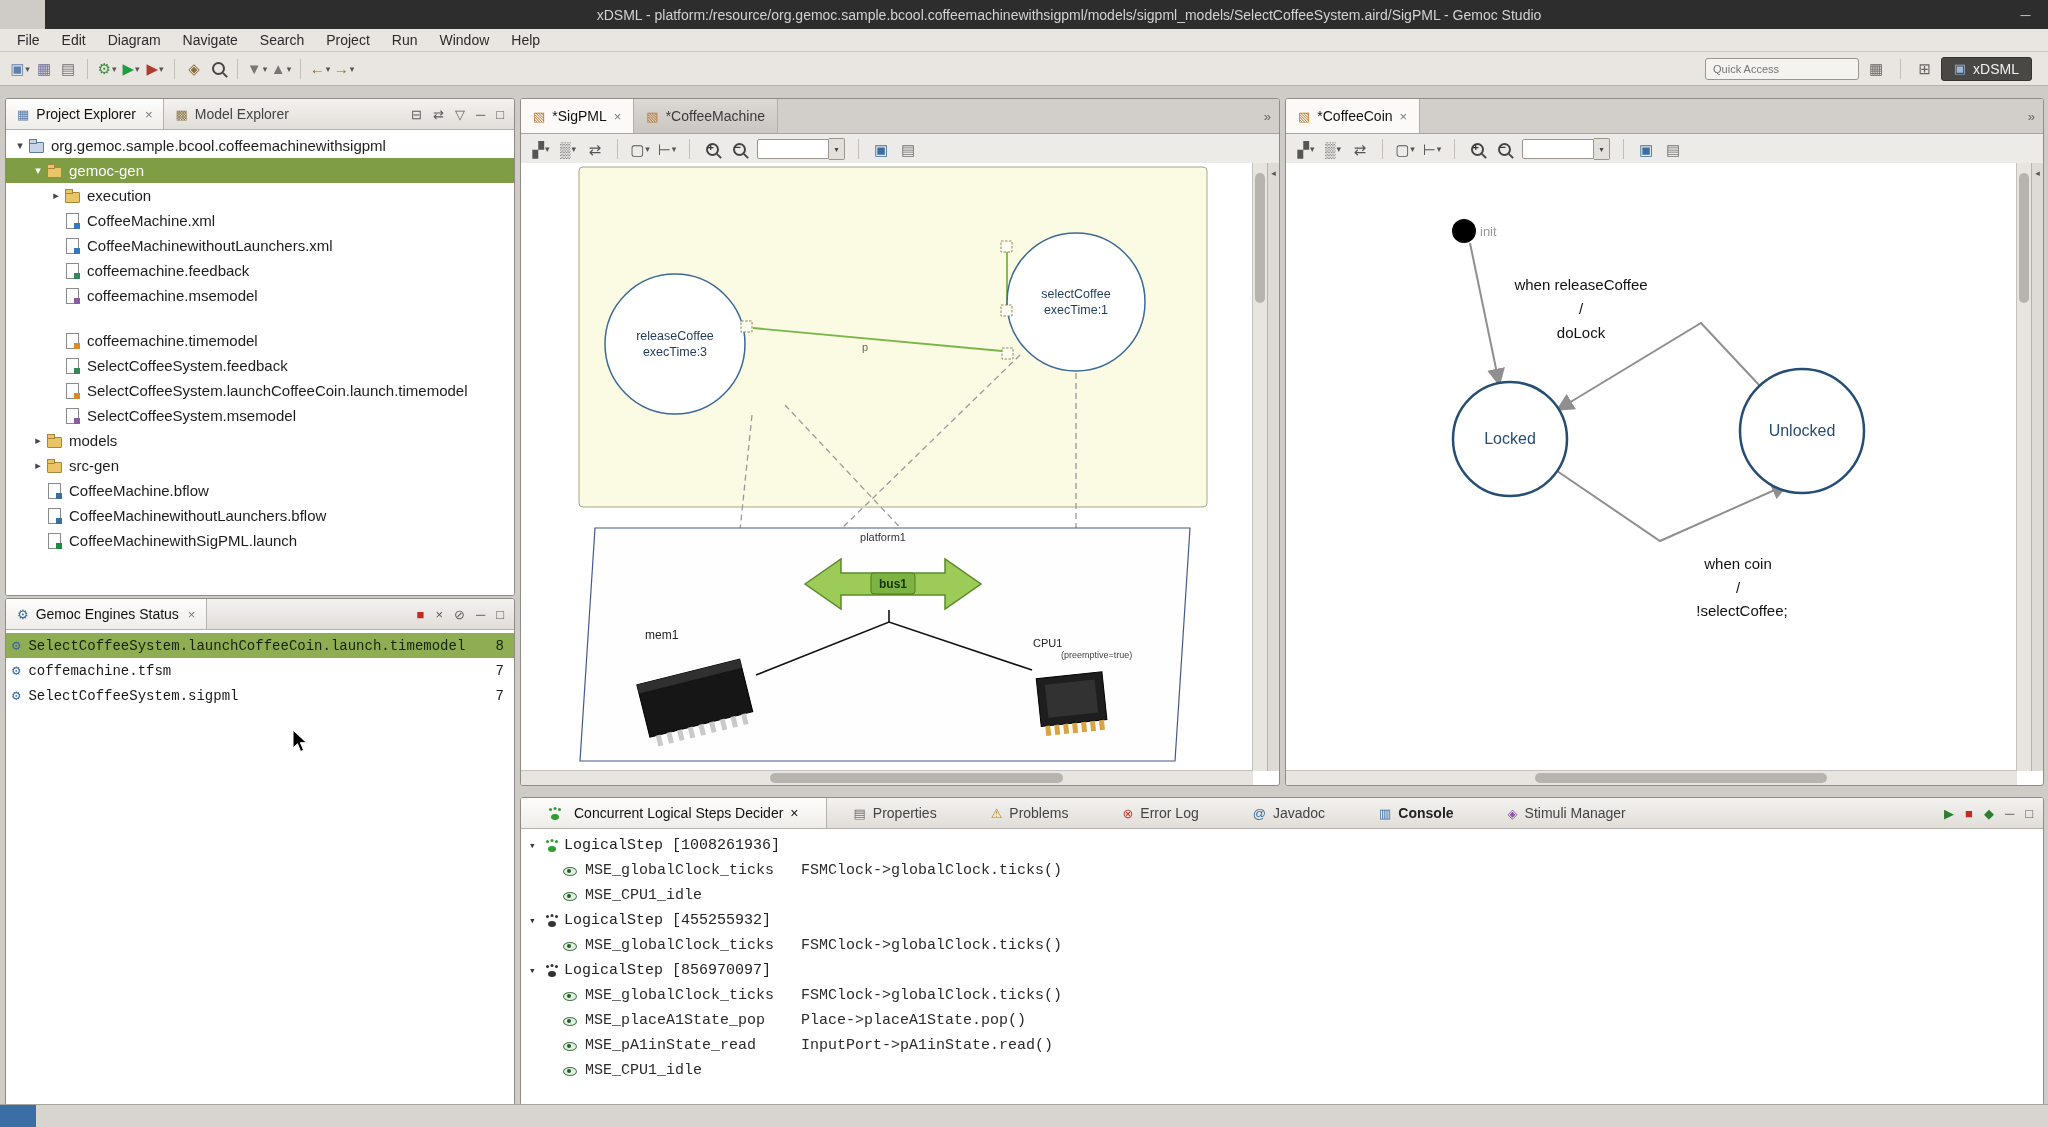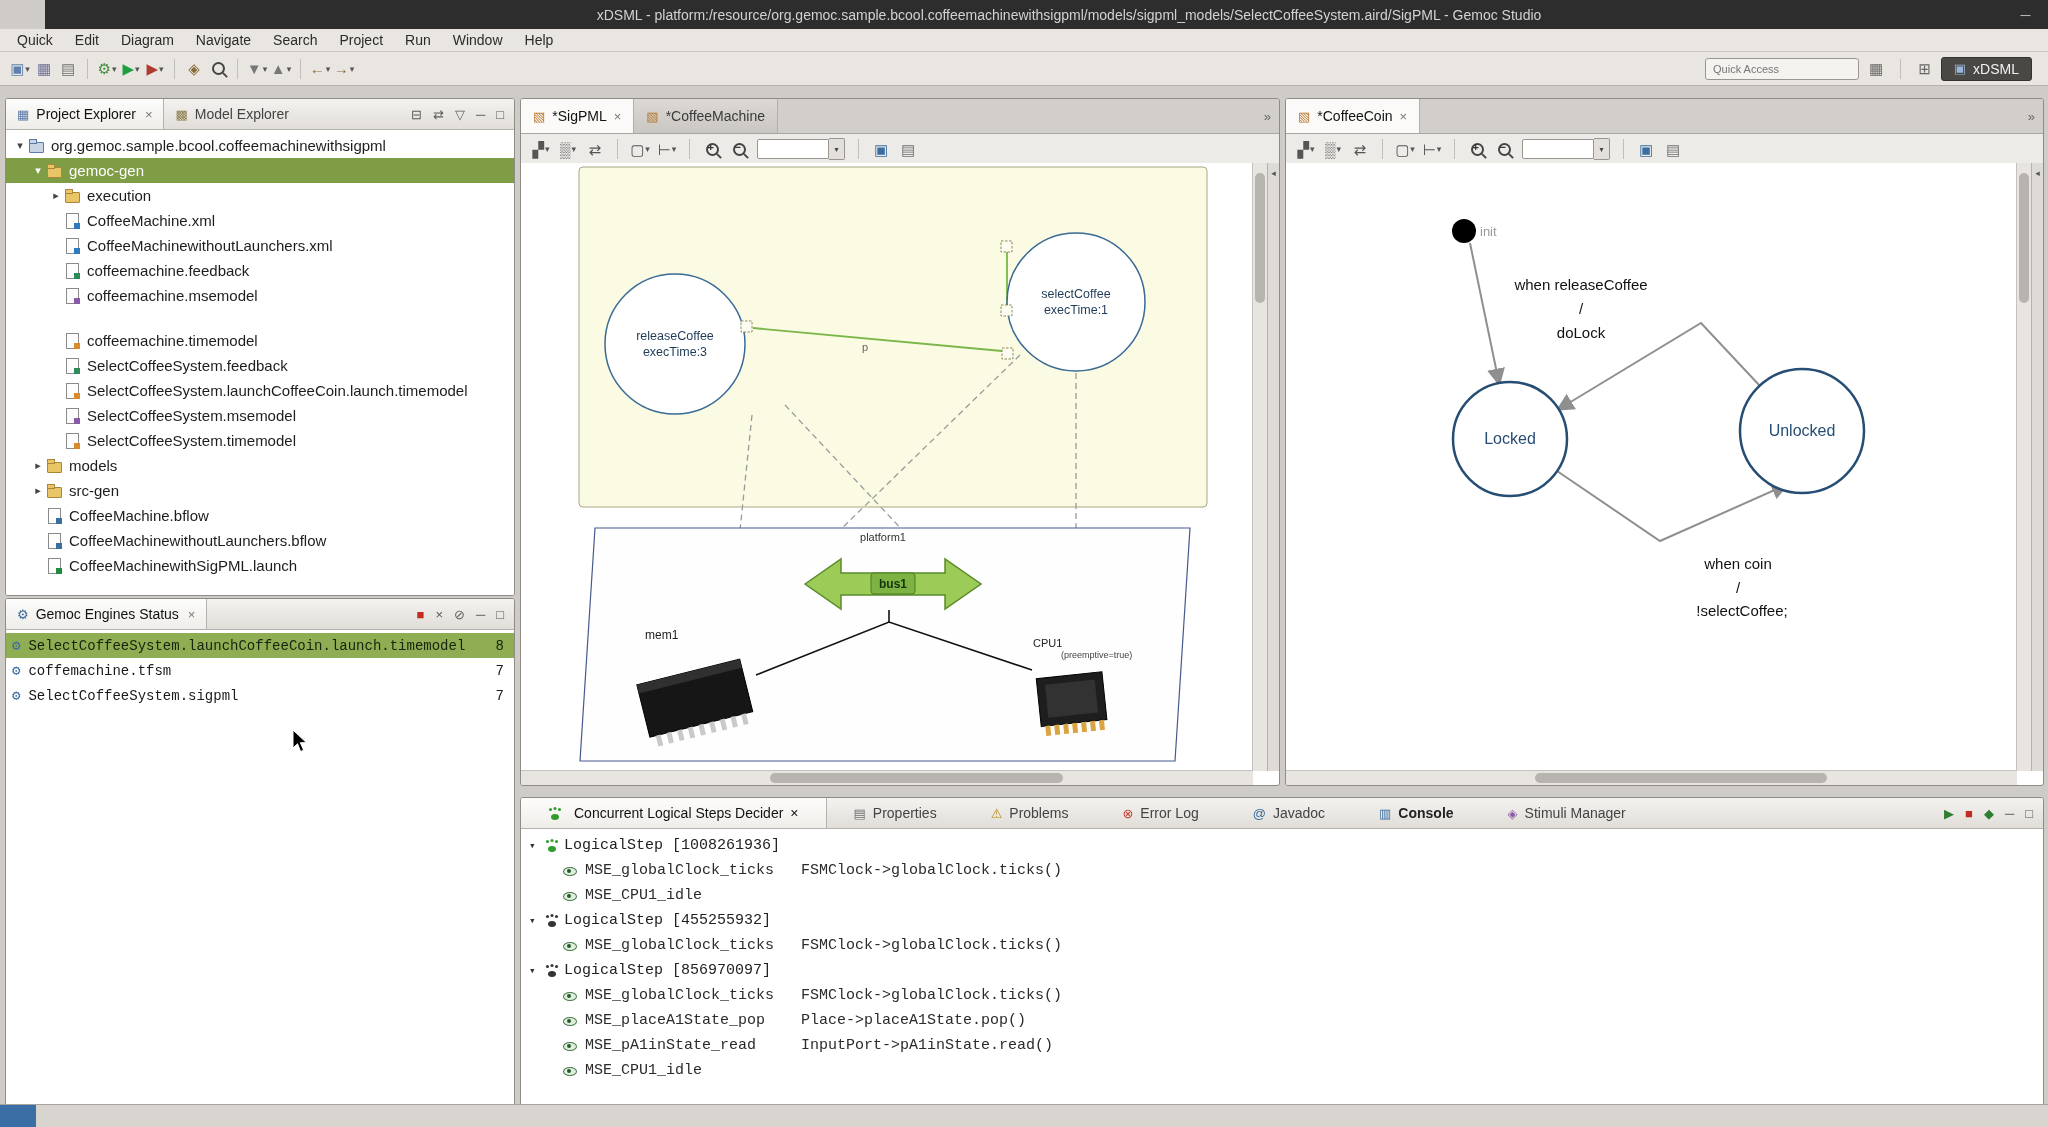--- a/index.html
+++ b/index.html
@@ -135,21 +135,21 @@
   <div class="titlebar">
     <div class="title-text">xDSML - platform:/resource/org.gemoc.sample.bcool.coffeemachinewithsigpml/models/sigpml_models/SelectCoffeeSystem.aird/SigPML - Gemoc Studio</div>
     <div class="winctl">
       <span>─</span>
       <span>□</span>
       <span>×</span>
     </div>
   </div>
 
   <div class="menubar" id="menubar">
-      <div class="menu-item">Quick</div>
+      <div class="menu-item">File</div>
       <div class="menu-item">Edit</div>
       <div class="menu-item">Diagram</div>
       <div class="menu-item">Navigate</div>
       <div class="menu-item">Search</div>
       <div class="menu-item">Project</div>
       <div class="menu-item">Run</div>
       <div class="menu-item">Window</div>
       <div class="menu-item">Help</div>
     </div>
 
@@ -283,25 +283,20 @@
         </div>
         <div class="trow" style="padding-left: 42px;">
           <span class="exp"></span>
           <span class="ic ic-timemodel"></span>
           <span class="tlabel">SelectCoffeeSystem.launchCoffeeCoin.launch.timemodel</span>
         </div>
         <div class="trow" style="padding-left: 42px;">
           <span class="exp"></span>
           <span class="ic ic-msemodel"></span>
           <span class="tlabel">SelectCoffeeSystem.msemodel</span>
-        </div>
-        <div class="trow" style="padding-left: 42px;">
-          <span class="exp"></span>
-          <span class="ic ic-timemodel"></span>
-          <span class="tlabel">SelectCoffeeSystem.timemodel</span>
         </div>
         <div class="trow" style="padding-left: 24px;">
           <span class="exp">▸</span>
           <span class="ic ic-folder"></span>
           <span class="tlabel">models</span>
         </div>
         <div class="trow" style="padding-left: 24px;">
           <span class="exp">▸</span>
           <span class="ic ic-folder"></span>
           <span class="tlabel">src-gen</span>

